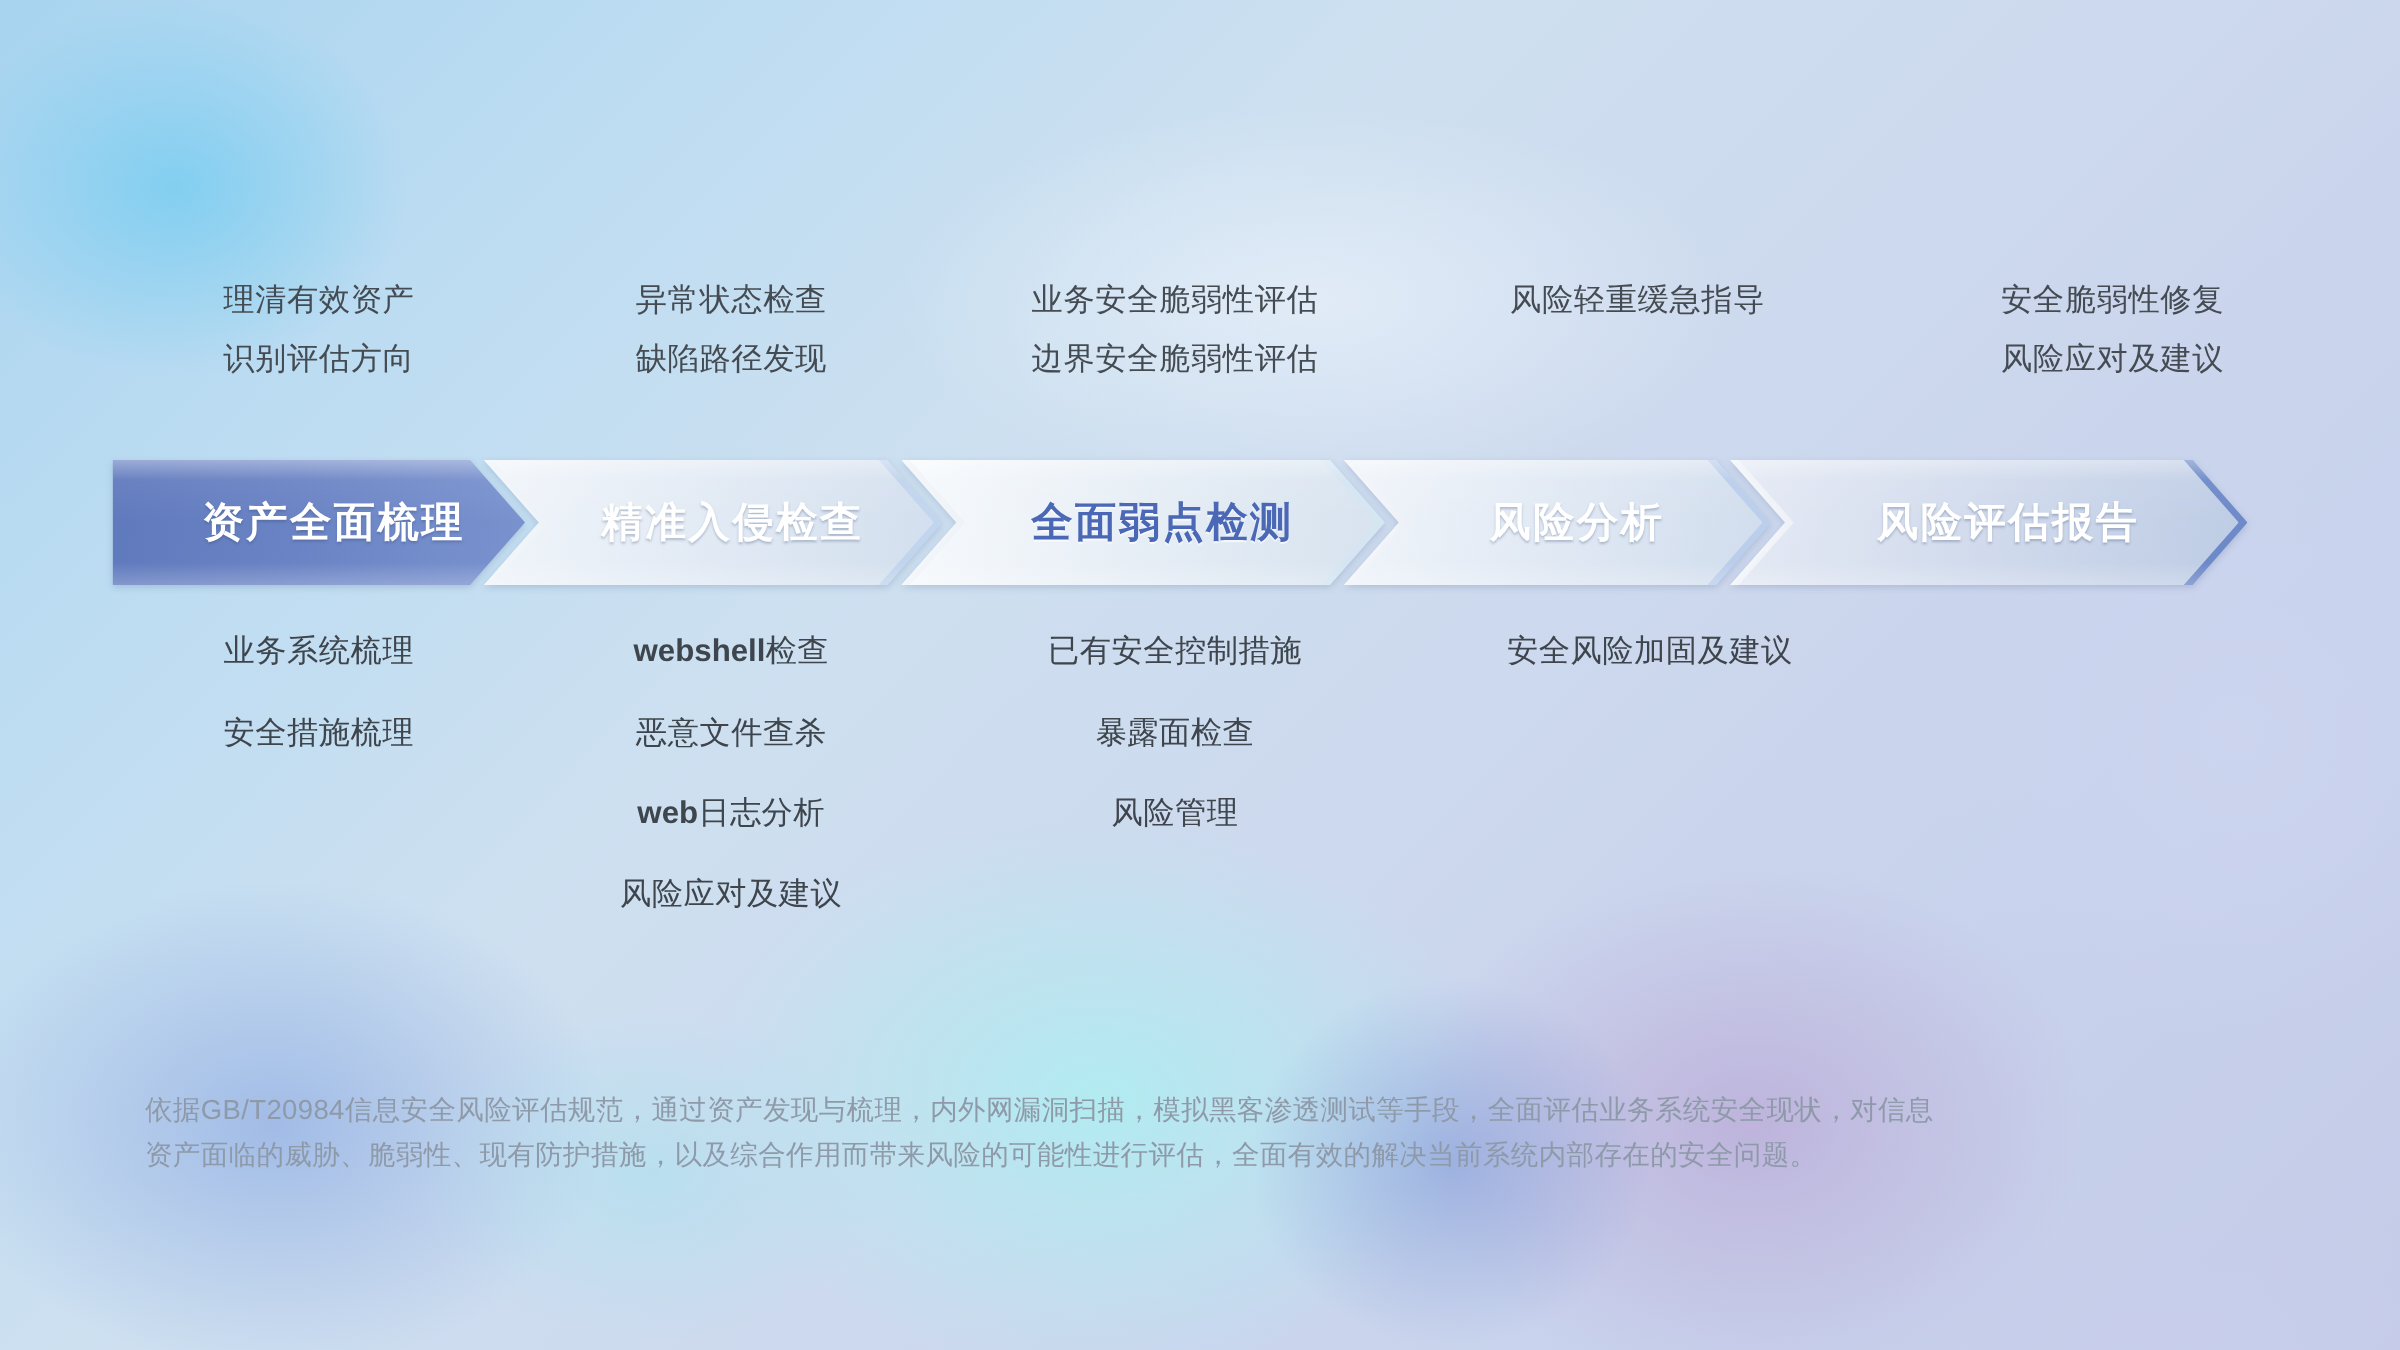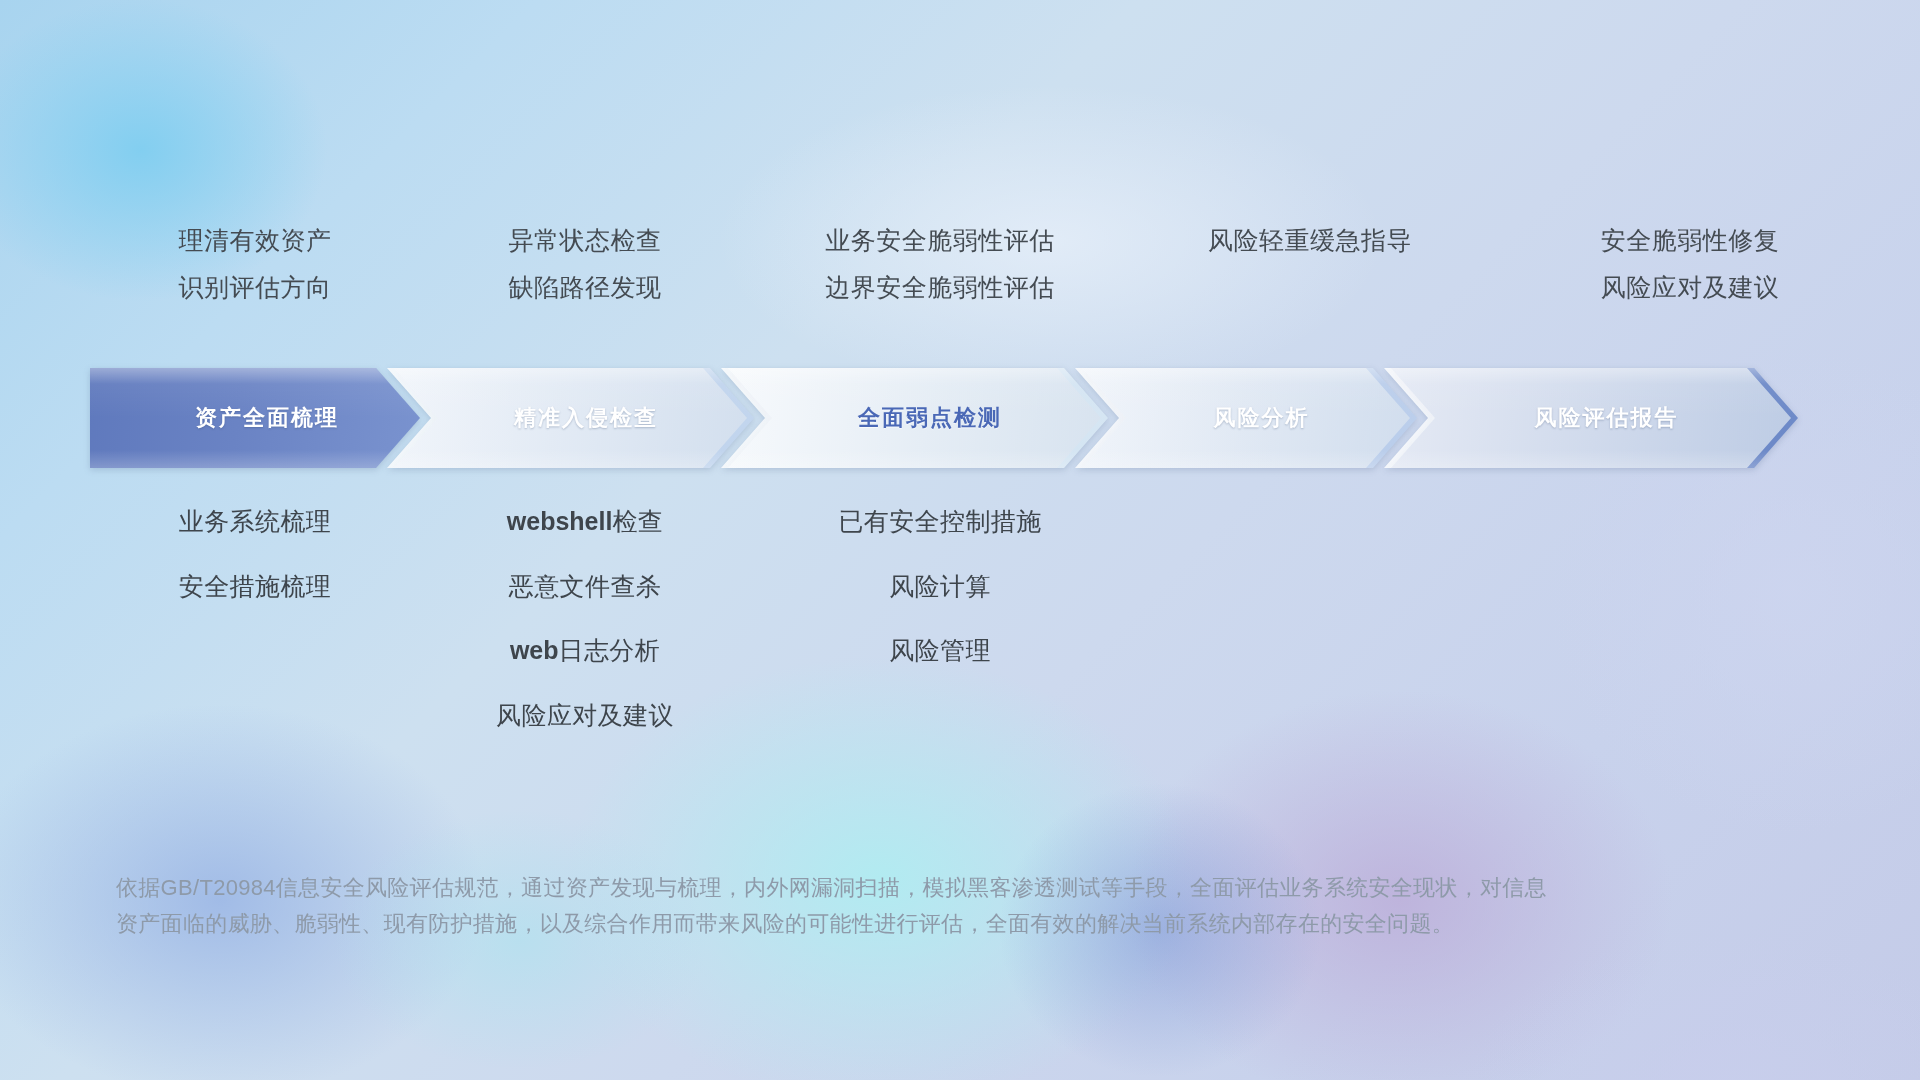--- a/index.html
+++ b/index.html
@@ -120,21 +120,21 @@
     position: absolute;
     inset: 0;
     clip-path: polygon(0 0, calc(100% - 44px) 0, 100% 50%, calc(100% - 44px) 100%, 0 100%, 44px 50%);
   }
   .chev.first .shape {
     clip-path: polygon(0 0, calc(100% - 44px) 0, 100% 50%, calc(100% - 44px) 100%, 0 100%);
   }
   .chev .label {
     position: relative;
     z-index: 3;
-    font-size: 22px;
+    font-size: 33px;
     font-weight: bold;
     letter-spacing: 2px;
     white-space: nowrap;
     padding-left: 24px;
   }
 
   
   .chev.s1 .shape { background: linear-gradient(100deg, #5f79bd 0%, #6a83c4 45%, #7a93cf 100%); }
   .chev.s2 .shape { background: linear-gradient(100deg, #a9c2e4 0%, #b7cdea 50%, #c3d6ee 100%); }
   .chev.s3 .shape { background: linear-gradient(100deg, #cfe0ef 0%, #cde0f0 50%, #d6e6f3 100%); }
@@ -301,24 +301,27 @@
       <div class="col" style="width:340px">
         <div class="item-line"><span class="lat">webshell</span><span>检查</span></div>
         <div class="item-line"><span>恶意文件查杀</span></div>
         <div class="item-line"><span class="lat">web</span><span>日志分析</span></div>
         <div class="item-line"><span>风险应对及建议</span></div>
       </div>
 
 
       <div class="col" style="width:370px">
         <div class="item-line"><span>已有安全控制措施</span></div>
-        <div class="item-line"><span>风险计算</span></div>
+        <div class="item-line"><span>暴露面检查</span></div>
         <div class="item-line"><span>风险管理</span></div>
       </div>
 
+      <div class="col" style="width:390px">
+        <div class="item-line"><span>安全风险加固及建议</span></div>
+      </div>
 
     </div>
 
     <div id="footnote">
       <div class="fn-line">依据GB/T20984信息安全风险评估规范，通过资产发现与梳理，内外网漏洞扫描，模拟黑客渗透测试等手段，全面评估业务系统安全现状，对信息</div>
       <div class="fn-line">资产面临的威胁、脆弱性、现有防护措施，以及综合作用而带来风险的可能性进行评估，全面有效的解决当前系统内部存在的安全问题。</div>
     </div>
 
   </div>
 </div>

